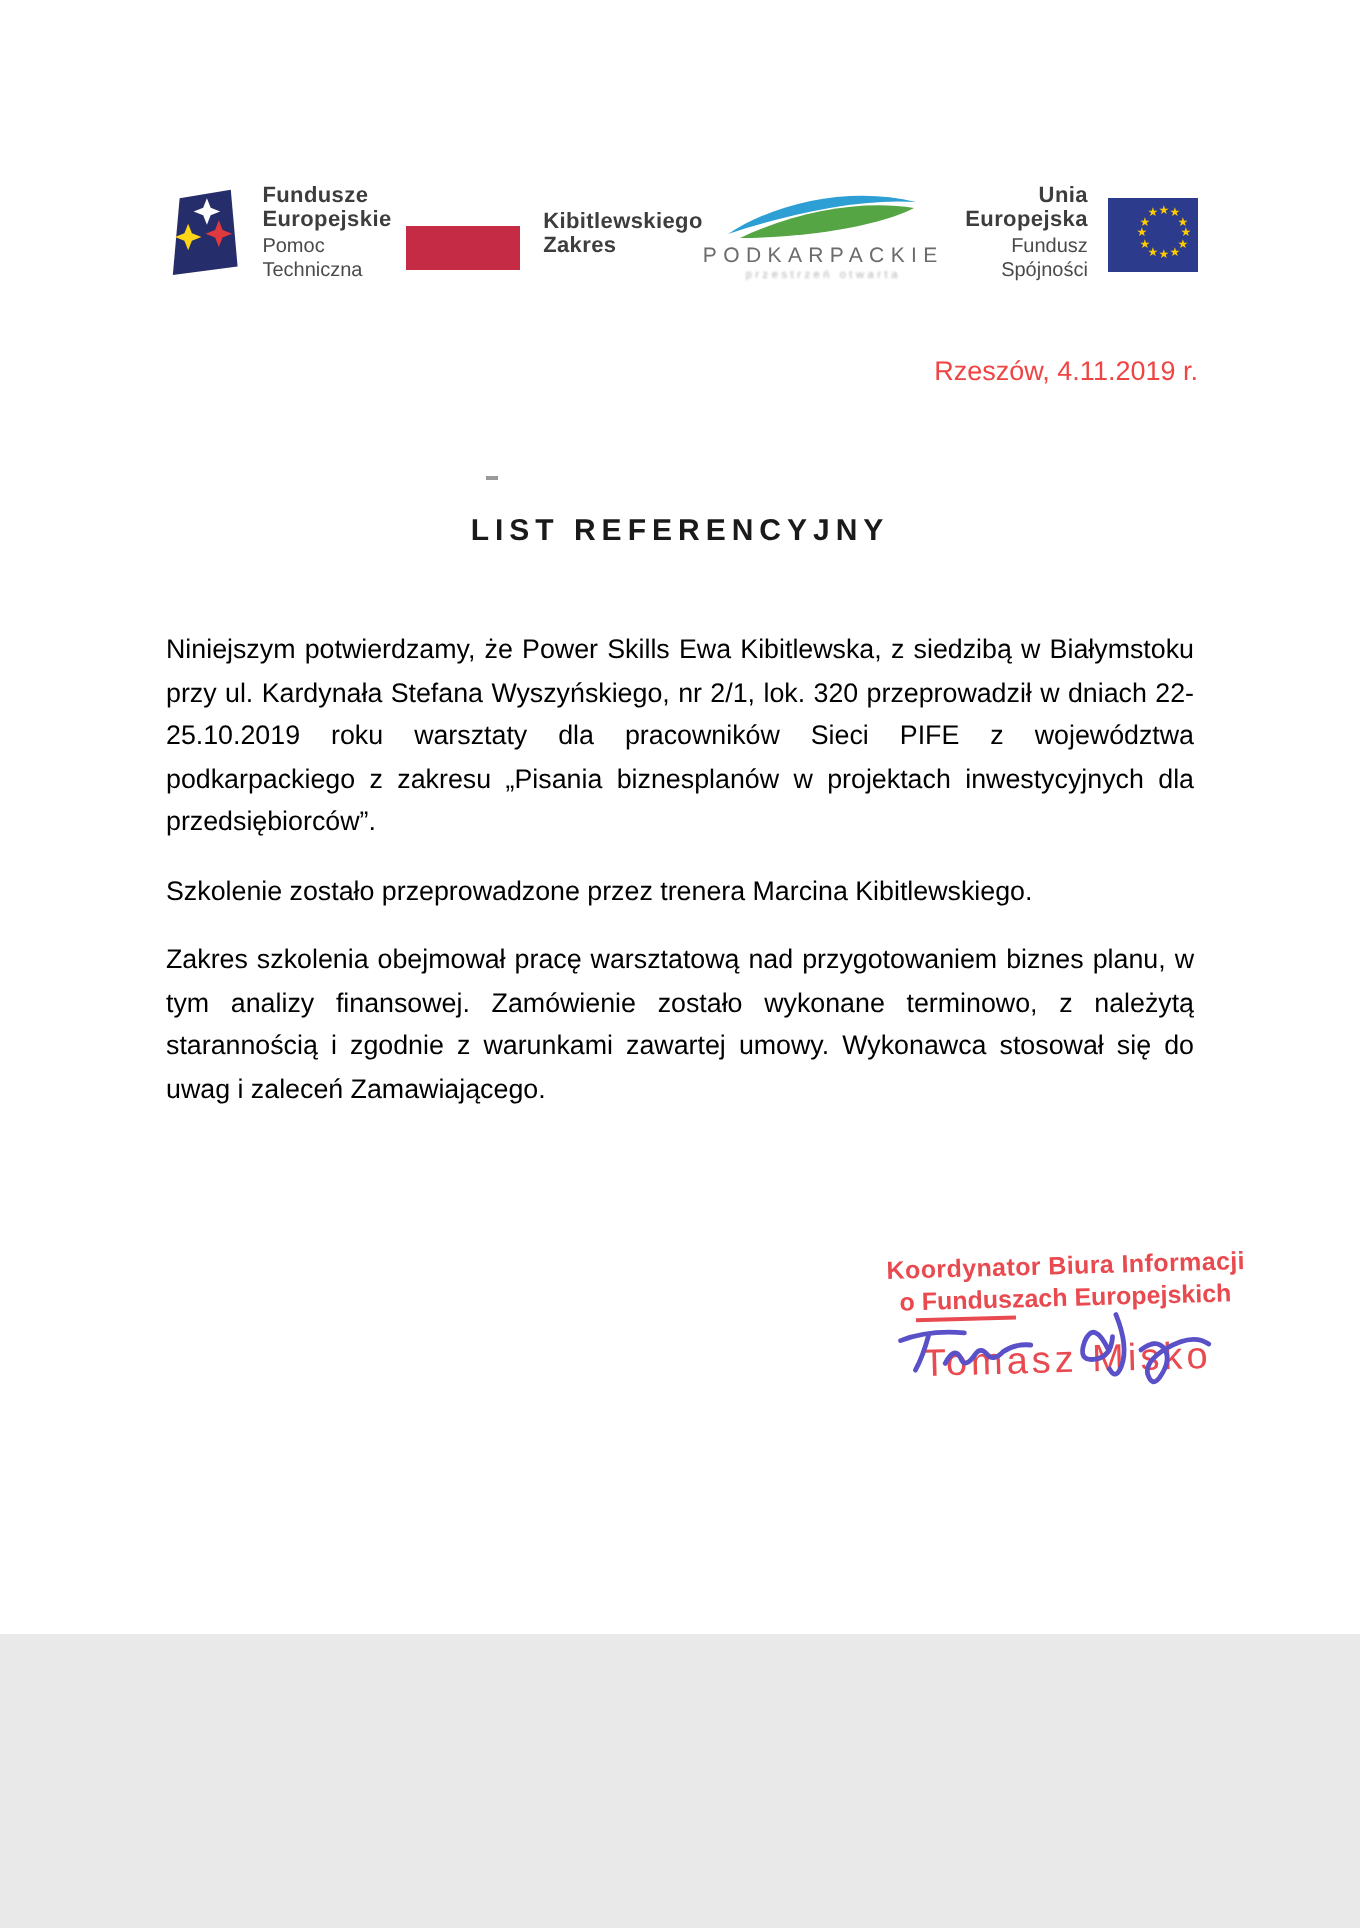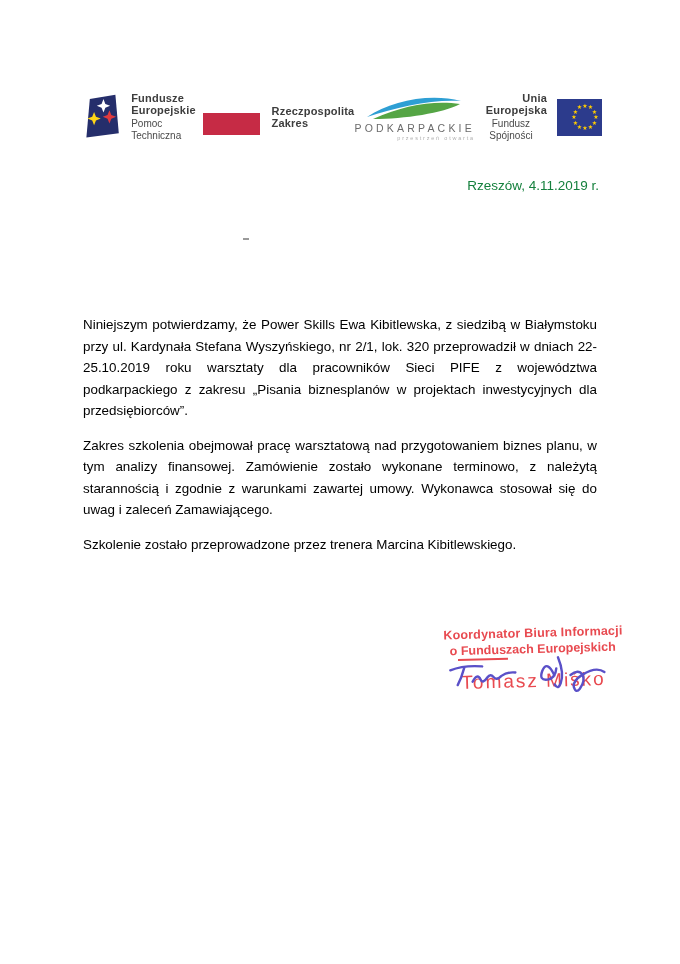--- a/index.html
+++ b/index.html
@@ -2,21 +2,21 @@
 <html lang="pl"><head>
 <meta charset="utf-8">
 <style>
   * { margin: 0; padding: 0; box-sizing: border-box; }
   html, body { background: #e9e9e9; }
   body { font-family: "Liberation Sans", sans-serif; }
 
   .page {
     position: relative;
     width: 680px;
-    height: 964px;
+    height: 817px;
     margin: 0 auto;
     background: #ffffff;
     color: #212121;
     overflow: hidden;
   }
 
   
   .logo-strip {
     position: absolute;
     top: 86px; left: 83px; right: 83px;
@@ -30,36 +30,36 @@
   .lt-bold { font-weight: 700; font-size: 11px; color: #3d3d3d; letter-spacing: .2px; }
   .lt-small { font-size: 10px; color: #4a4a4a; margin-top: 2px; }
 
   
   .fe-flag { margin-right: 9px; }
   
   .pl-flag { width: 57px; height: 36px; margin-right: 12px; display: flex; flex-direction: column; }
   .pl-flag .w { flex: 1; background: #ffffff; }
   .pl-flag .r { height: 22px; background: #c62b45; }
   
-  .logo-podk { display: block; text-align: right; margin-top: 2px; }
+  .logo-podk { display: block; text-align: center; margin-top: 2px; }
   .podk-title { font-size: 10.5px; letter-spacing: 3.2px; color: #6b6b6b; margin-top: 1px; white-space: nowrap; }
   .podk-sub { font-size: 5.5px; letter-spacing: 1.8px; color: #b0b0b0; filter: blur(.4px); margin-top: 1px; }
   
   .eu-text { text-align: right; margin-right: 10px; }
-  .eu-text .lt-small { text-align: center; }
+  .eu-text .lt-small { text-align: right; }
   .eu-flag { position: relative; width: 56px; height: 37px; background: #2c3b8c; }
   .eu-star { position: absolute; color: #ffcc00; font-size: 6px; line-height: 6px; width: 6px; text-align: center; }
 
   
   .place-date {
     position: absolute;
     top: 178px; left: 83px; right: 81px;
     text-align: right;
     font-size: 13.5px;
-    color: #15803d;
+    color: #ef4444;
   }
   .stray-mark {
     position: absolute;
     top: 238px; left: 243px;
     width: 6px; height: 2px;
     background: #9a9a9a;
   }
   .letter-title {
     position: absolute;
     top: 257px; left: 0; right: 0;
@@ -122,21 +122,21 @@
         <div class="lt-small">Pomoc Techniczna</div>
       </div>
     </div>
 
     <div class="logo">
       <div class="pl-flag">
         <div class="w"></div>
           <div class="r"></div>
       </div>
       <div class="logo-text">
-        <div class="lt-bold">Rzeczpospolita</div>
+        <div class="lt-bold">Kibitlewskiego</div>
         <div class="lt-bold">Zakres</div>
       </div>
     </div>
 
     <div class="logo-podk">
       <svg width="104" height="26" viewBox="0 0 104 26" style="display:block;margin:0 auto;">
         <path d="M4 22 C28 6 66 -2 98 6 C70 4 34 12 4 22 Z" fill="#2e9fd4"></path>
         <path d="M10 24 C40 10 72 5 97 9 C80 18 42 24 10 24 Z" fill="#55a545"></path>
       </svg>
       <div class="podk-title">PODKARPACKIE</div>
@@ -165,25 +165,26 @@
           </span>
       </div>
     </div>
 
   </header>
 
   <div class="place-date">Rzeszów, 4.11.2019 r.</div>
 
   <div class="stray-mark"></div>
 
+  <h1 class="letter-title">LIST REFERENCYJNY</h1>
 
   <main class="letter-body">
     <p class="para justify">Niniejszym potwierdzamy, że Power Skills Ewa Kibitlewska, z siedzibą w Białymstoku przy ul. Kardynała Stefana Wyszyńskiego, nr 2/1, lok. 320 przeprowadził w dniach 22-25.10.2019 roku warsztaty dla pracowników Sieci PIFE z województwa podkarpackiego z zakresu „Pisania biznesplanów w projektach inwestycyjnych dla przedsiębiorców”.</p>
+    <p class="para">Szkolenie zostało przeprowadzone przez trenera Marcina Kibitlewskiego.</p>
     <p class="para justify">Zakres szkolenia obejmował pracę warsztatową nad przygotowaniem biznes planu, w tym analizy finansowej. Zamówienie zostało wykonane terminowo, z należytą starannością i zgodnie z warunkami zawartej umowy. Wykonawca stosował się do uwag i zaleceń Zamawiającego.</p>
-    <p class="para">Szkolenie zostało przeprowadzone przez trenera Marcina Kibitlewskiego.</p>
   </main>
 
   <div class="stamp">
     <div class="stamp-line1">Koordynator Biura Informacji</div>
     <div class="stamp-line2">o Funduszach Europejskich
       <span class="stamp-rule"></span>
     </div>
     <svg class="signature-svg" viewBox="0 0 182 58">
       <g fill="none" stroke="#5a50c8" stroke-width="2.4" stroke-linecap="round">
         <path d="M8 16 q14 -5 32 -3"></path>

